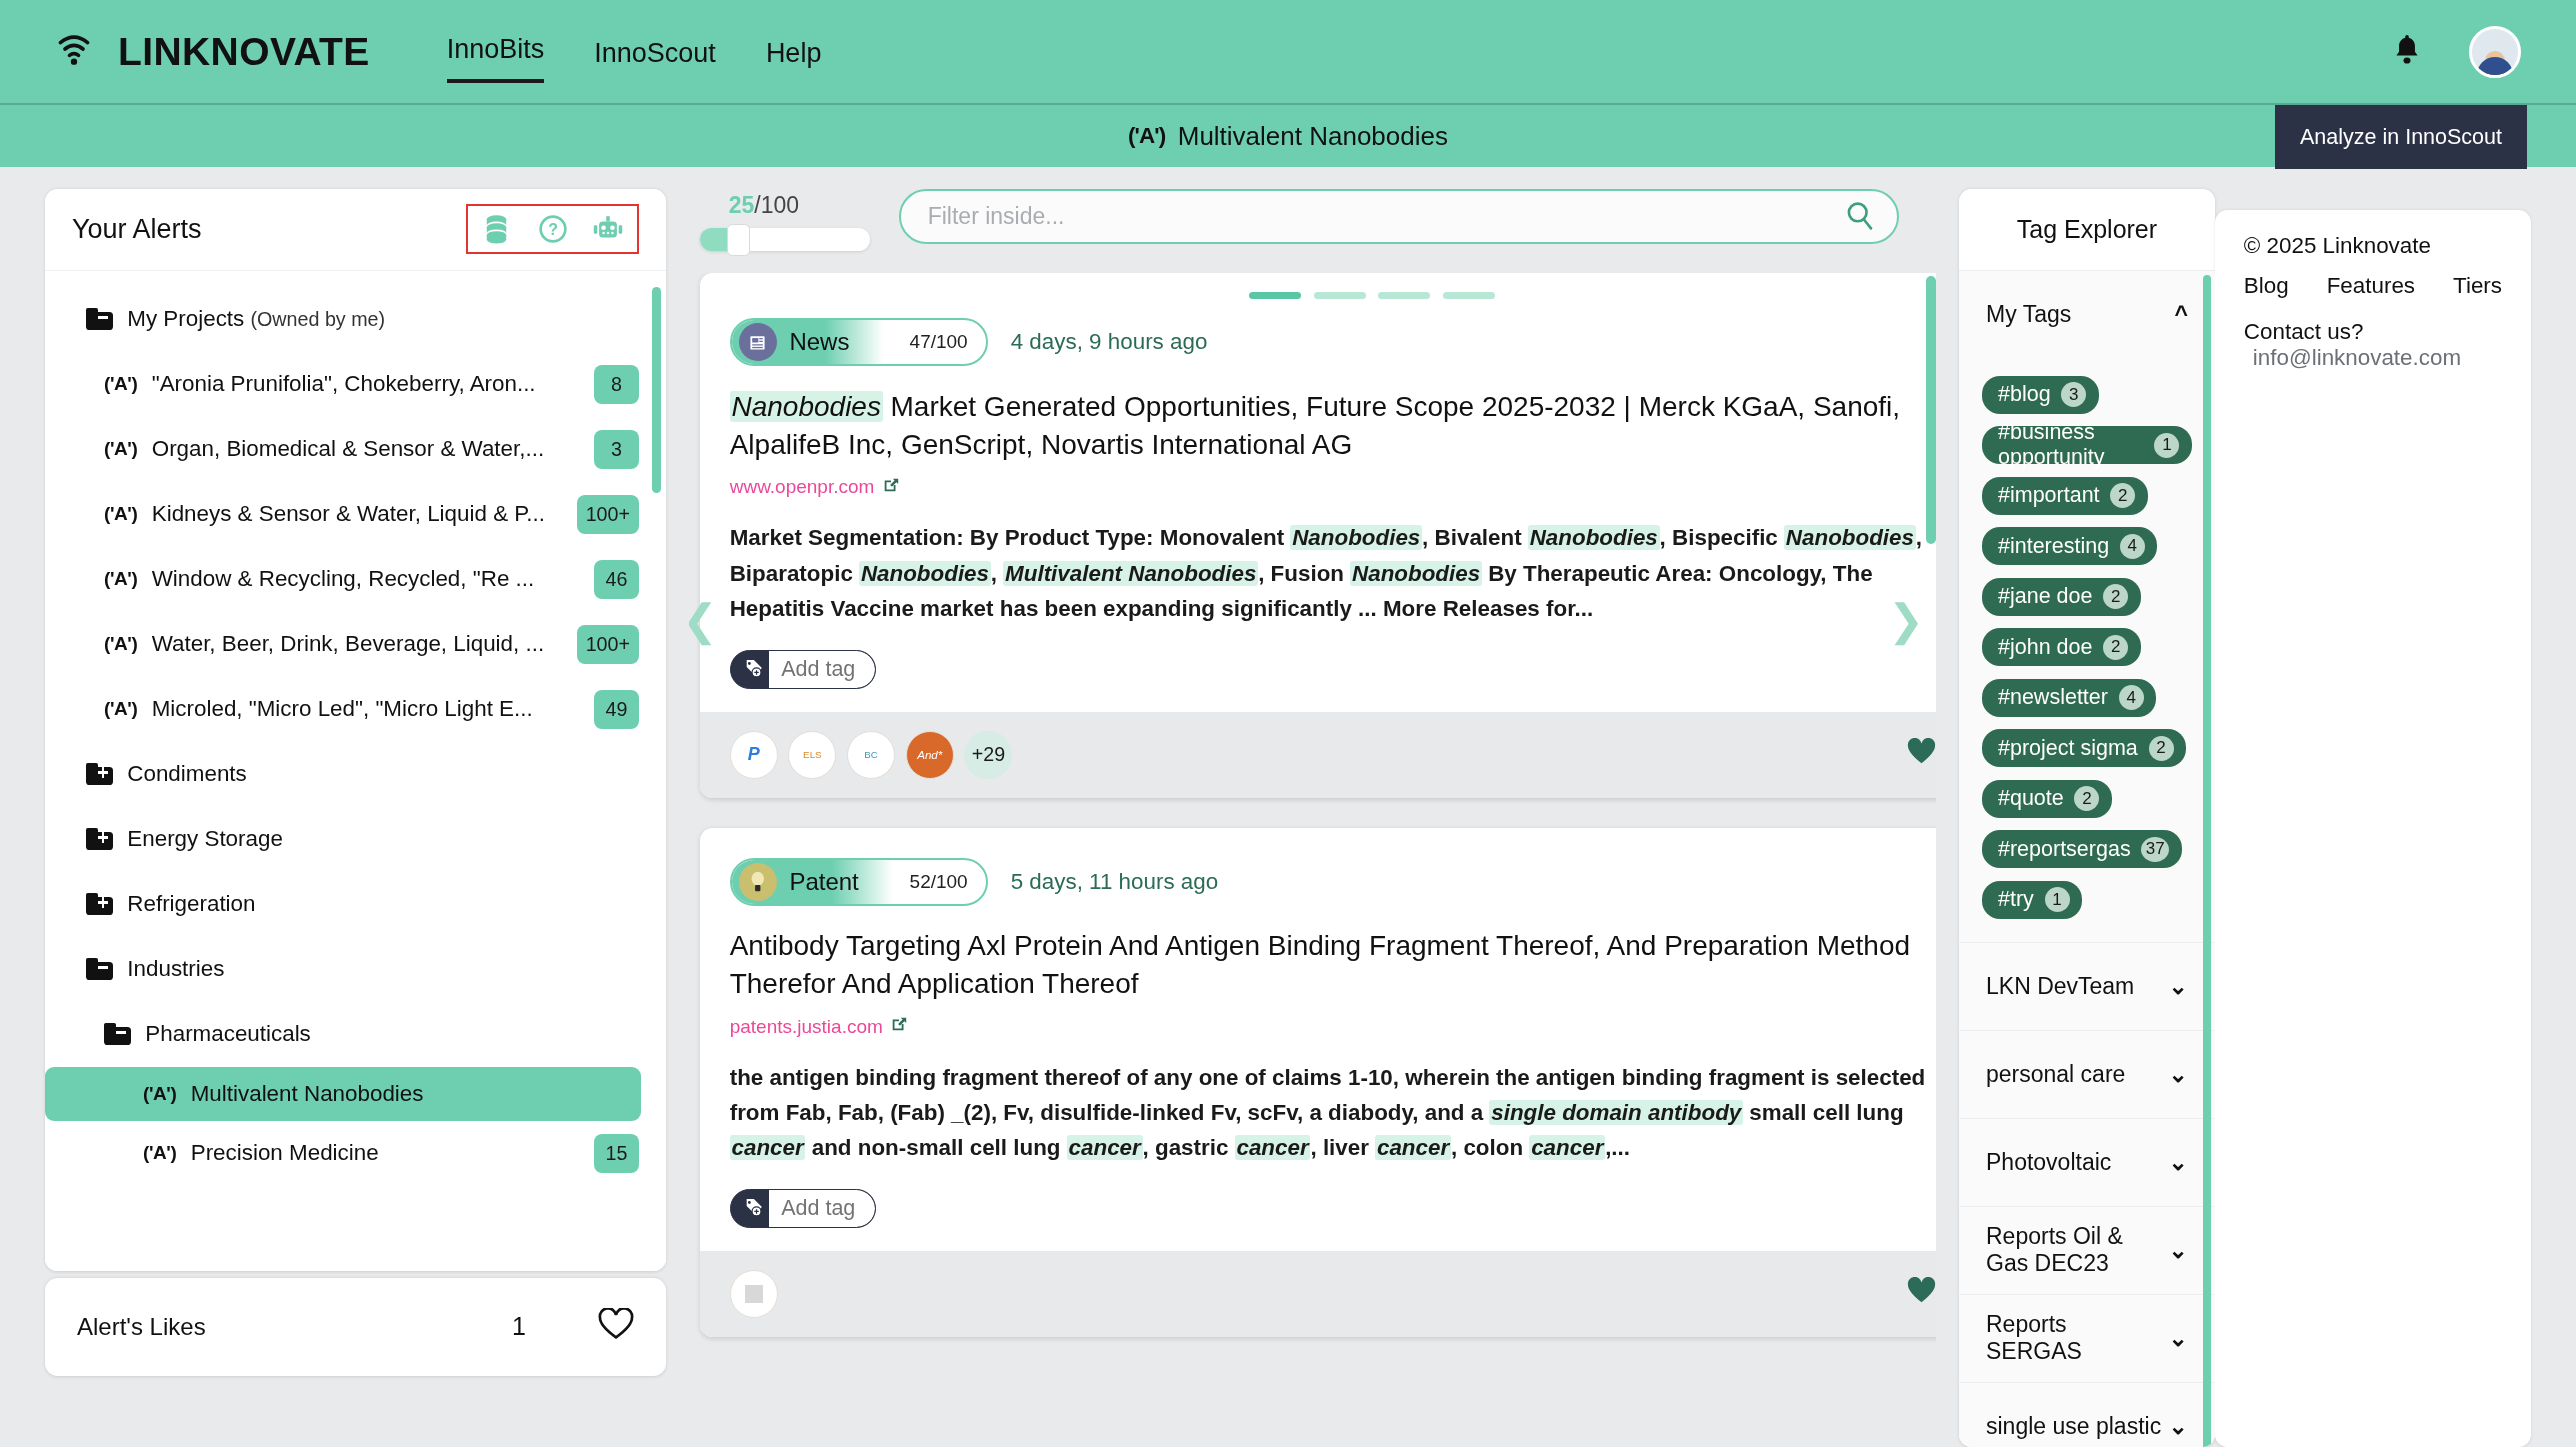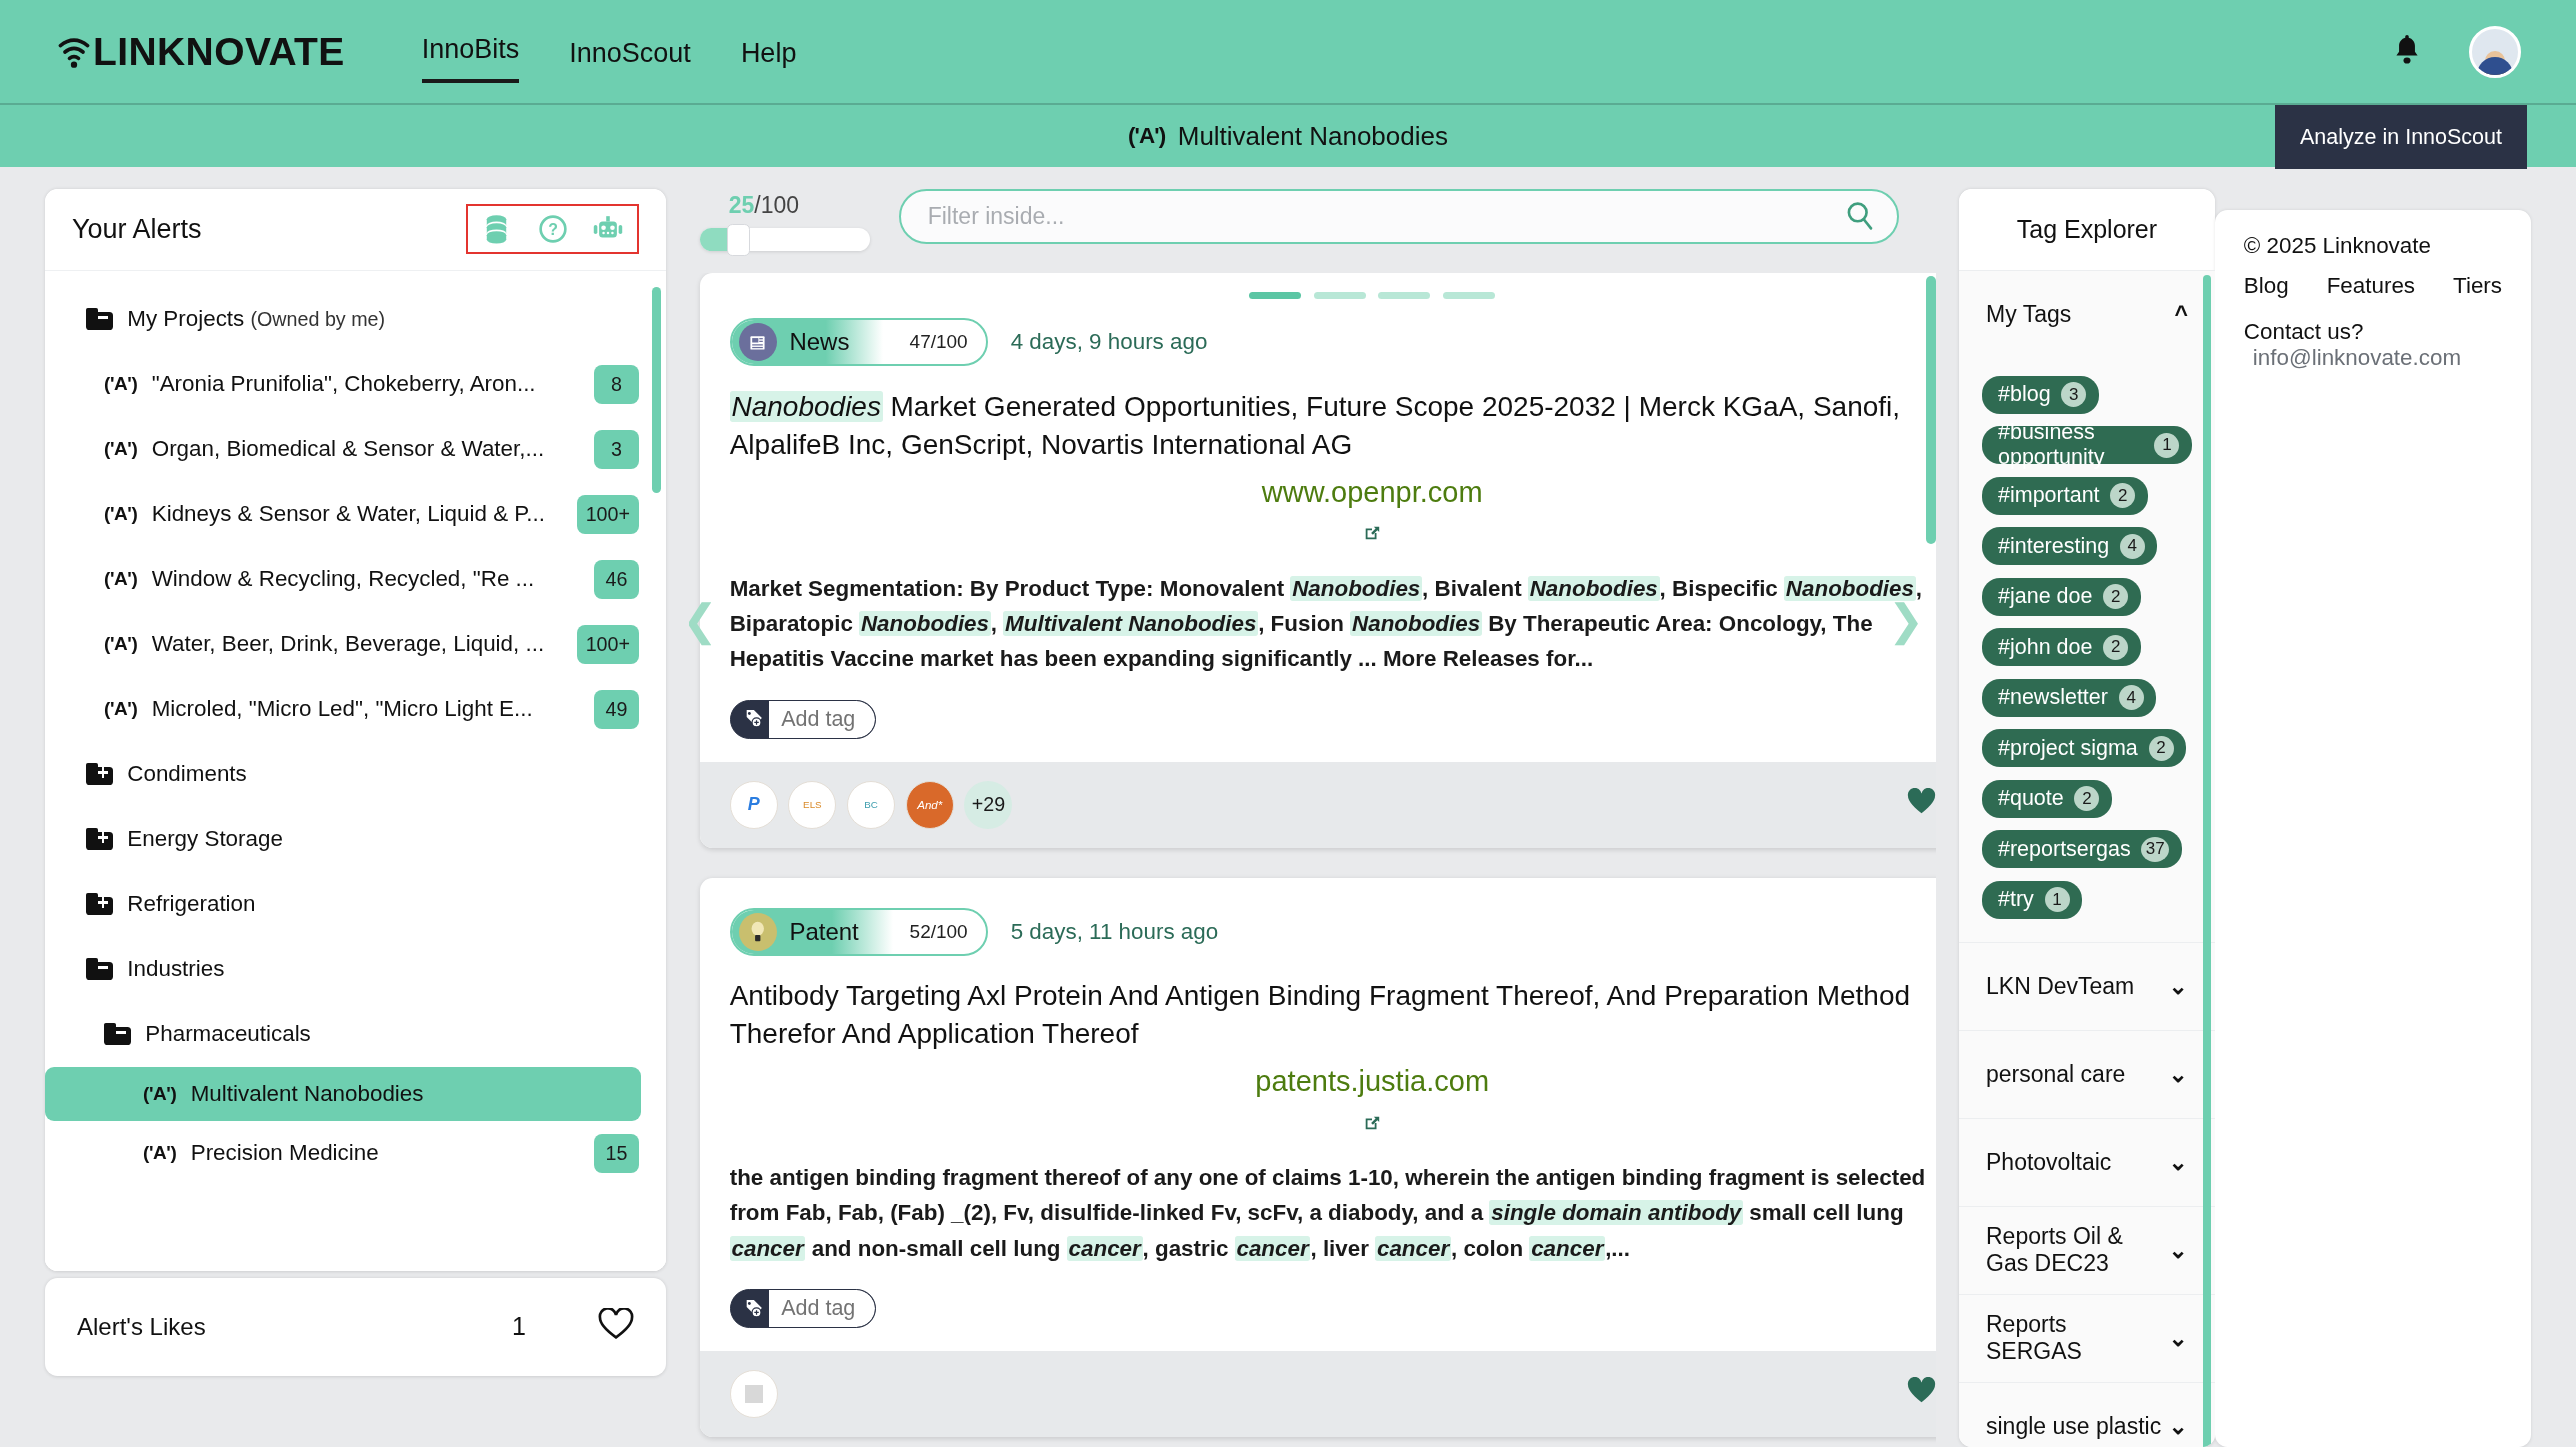--- a/index.html
+++ b/index.html
@@ -8,21 +8,21 @@
     font-family: "Liberation Sans", sans-serif;
     background: #e9eaec;
     overflow: hidden;
   }
   
   .topbar {
     height: 103px; background: #6ecfb0;
     display: flex; align-items: center;
     position: relative;
   }
-  .logo-wrap { display: flex; align-items: center; margin-left: 55px; gap: 0; }
+  .logo-wrap { display: flex; margin-left: 55px; gap: 25px; }
   .logo-mark { width: 38px; height: 38px; position: relative; }
   .logo-text { font-size: 39px; font-weight: bold; letter-spacing: 0.4px; color: #111; }
   .nav { display: flex; align-items: flex-end; gap: 50px; margin-left: 77px; height: 103px; padding-bottom: 19.7px; }
   .nav-item { font-size: 27px; color: #111; padding-bottom: 14.3px; cursor: pointer; }
   .nav-item.active { border-bottom: 4.5px solid #1a1a1a; }
   .topbar-right { margin-left: auto; margin-right: 55px; display: flex; align-items: center; gap: 47px; }
   .bell { font-size: 30px; line-height: 1; color: #111; }
   .avatar {
     width: 52px; height: 52px; border-radius: 50%;
     background: #dfe7ef; border: 3.6px solid #ffffff;
@@ -148,21 +148,21 @@
     padding: 0 34px 0 7.2px;
   }
   .pill-avatar { width: 38px; height: 38px; border-radius: 50%; display:flex;align-items:center;justify-content:center; font-size:18px; }
   .pill-avatar.news { background: #6b6f9c; }
   .pill-avatar.patent { background: #c9bf6e; }
   .pill-label { font-size: 24px; color: #111; }
   .pill-score { margin-left: auto; font-size: 19px; color: #222; }
   .post-time { font-size: 22.4px; color: #2b6b57; }
   .post-close { margin-left: auto; font-size: 28px; color: #1f4c3e; cursor: pointer; font-weight: bold;}
   .post-title { font-size: 28px; line-height: 1.35; color: #111; padding: 21.5px 107px 0 30px; }
-  .post-url { font-size: 29px; color: #4d7c0f; padding: 12.5px 30px 0 30px; display:flex; align-items:center; gap:7.2px;flex-direction:column;}
+  .post-url { font-size: 19px; color: #ec4899; padding: 12.5px 30px 0 30px; display:flex; align-items:center; gap:7.2px;}
   .post-body { font-size: 22.4px; line-height: 1.58; color: #1a1a1a; padding: 21.5px 107px 0 30px; font-weight: bold; }
   .hl { font-style: italic; background: #d7f3e8; border-radius: 2.7px; padding: 0 1.8px;}
   .tag-btn {
     margin: 23px 0 0 30px; display:inline-flex; align-items:center;
     border-radius: 19.7px; height: 39px; background: #2b3245; padding-left: 9px; overflow:hidden;
     border: 1.8px solid #2b3245; cursor:pointer;
   }
   .tag-btn .tg { width: 29px; display:flex; align-items:center; justify-content:center; font-size:18px; color:#fff;}
   .tag-btn .tlabel {
     background: #fff; color: #737373; font-size: 21.5px; height: 100%;

